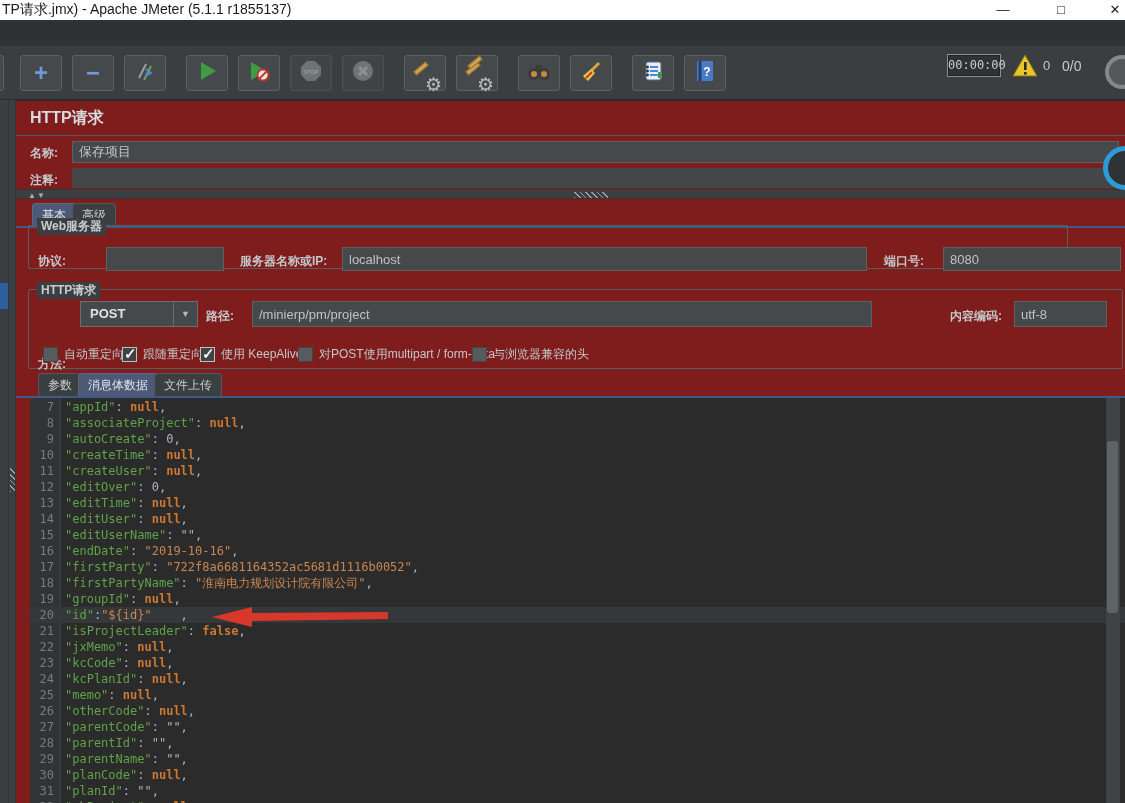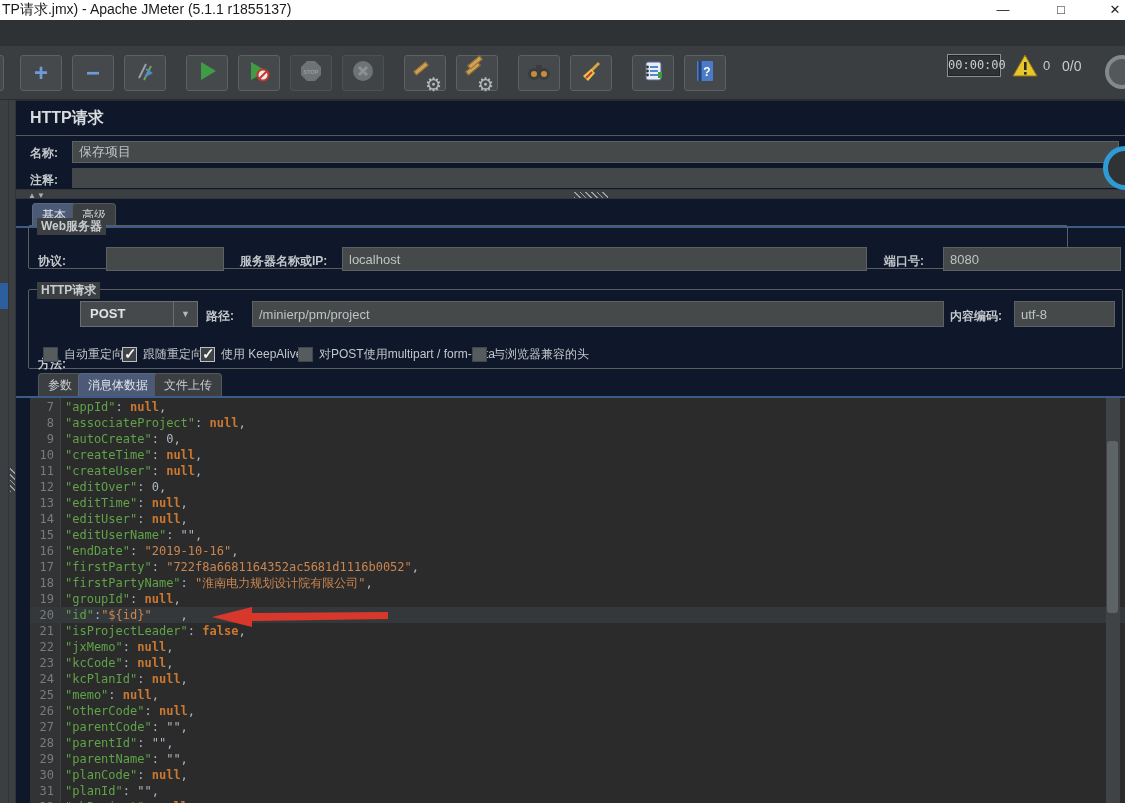--- a/index.html
+++ b/index.html
@@ -38,21 +38,21 @@
   
   .tree-sliver { position:absolute; left:0; top:100px; width:8px; height:703px; background:#3C3F41;
     border-right:1px solid #30343 7; }
   .tree-selection { position:absolute; left:0; top:183px; width:8px; height:26px; background:#2D5E9E; }
   .vsplit { position:absolute; left:8px; top:100px; width:8px; height:703px; background:#3C3F41;
     border-left:1px solid #313539; border-right:1px solid #313539; }
   .vgrip { position:absolute; left:1px; top:368px; width:5px; height:24px;
     background:repeating-linear-gradient(45deg,#9AA0A4 0 1px,transparent 1px 4px); }
 
   
-  .content { position:absolute; left:16px; top:100px; width:1109px; height:703px; background:#0f172a;
+  .content { position:absolute; left:16px; top:100px; width:1109px; height:703px; background:#7f1d1d;
     border-top:1px solid #2A2D2F; }
   .pagetitle { position:absolute; left:14px; top:7px; font-size:16px; font-weight:bold; color:#D8DCDF; }
   .titlerule { position:absolute; left:0px; top:34px; width:1109px; height:1px; background:#55595B; }
   .flabel { position:absolute; font-size:12px; font-weight:bold; color:#C2C7CA; white-space:nowrap; }
   .tinput { position:absolute; background:#45494A; border:1px solid #5E6163; color:#BEC3C6;
     font-size:13px; padding:0 6px; outline:none; }
   .tinput.noborder { background:#43474A; border:none; }
 
   .hsplit { position:absolute; left:0; top:88px; width:1109px; height:10px; background:#3C3F41;
     border-top:1px solid #333639; border-bottom:1px solid #333639; }
@@ -249,23 +249,23 @@
 
   <div class="groupbox" style="left:12px; top:188px; width:1095px; height:80px;">
     <span class="legend">HTTP请求</span>
   </div>
   <span class="flabel" style="left:22px; top:213px;margin-top:42px;">方法:</span>
   <div class="dropdown" style="left:64px; top:200px; width:118px; height:26px;">
     <span class="dd-text">POST</span>
     <span class="dd-arrow">▼</span>
   </div>
   <span class="flabel" style="left:190px; top:207px;">路径:</span>
-  <input class="tinput" style="left: 236px; top: 200px; width: 692px; height: 26px;" value="/minierp/pm/project">
+  <input class="tinput" style="left: 236px; top: 200px; width: 620px; height: 26px;" value="/minierp/pm/project">
   <span class="flabel" style="left:934px; top:207px;">内容编码:</span>
-  <input class="tinput" style="left: 998px; top: 200px; width: 101px; height: 26px;" value="utf-8">
+  <input class="tinput" style="left: 998px; top: 200px; width: 93px; height: 26px;" value="utf-8">
   <div id="cb-row" style="position:absolute; left:0; top:245px; width:1095px; height:16px;">
       <div class="cbrow-item" style="left: 27px;">
         <span class="cbox unchecked"></span>
         <span class="cblabel">自动重定向</span>
       </div>
       <div class="cbrow-item" style="left: 106px;">
         <span class="cbox checked"></span>
         <span class="cblabel">跟随重定向</span>
       </div>
       <div class="cbrow-item" style="left: 184px;">

